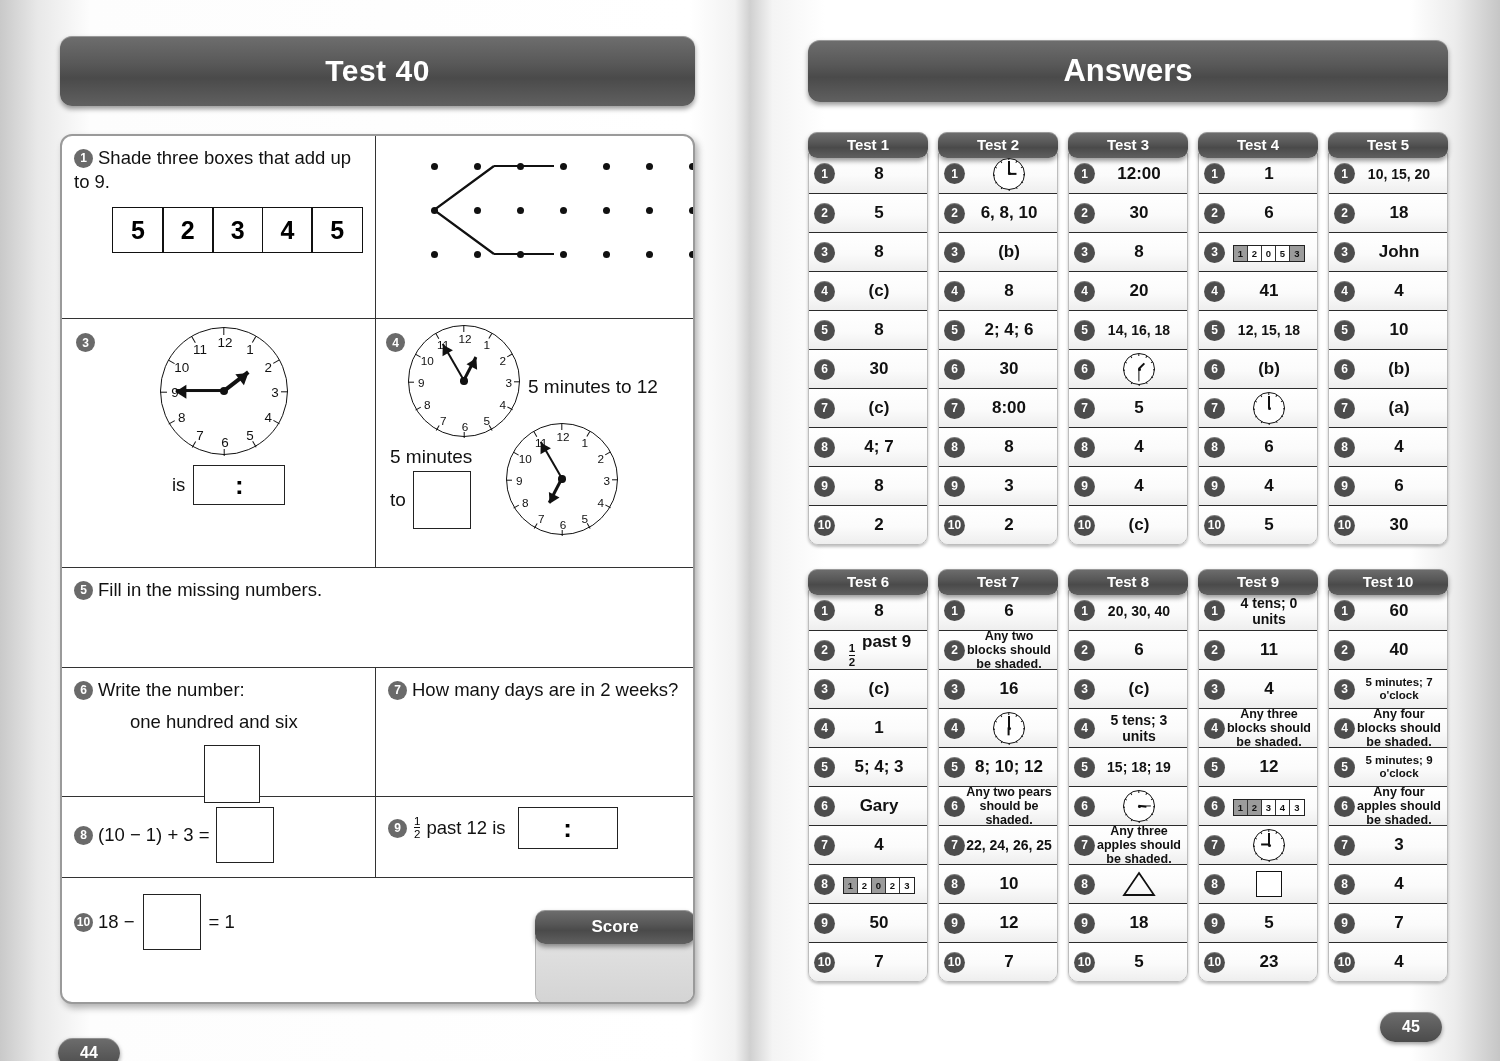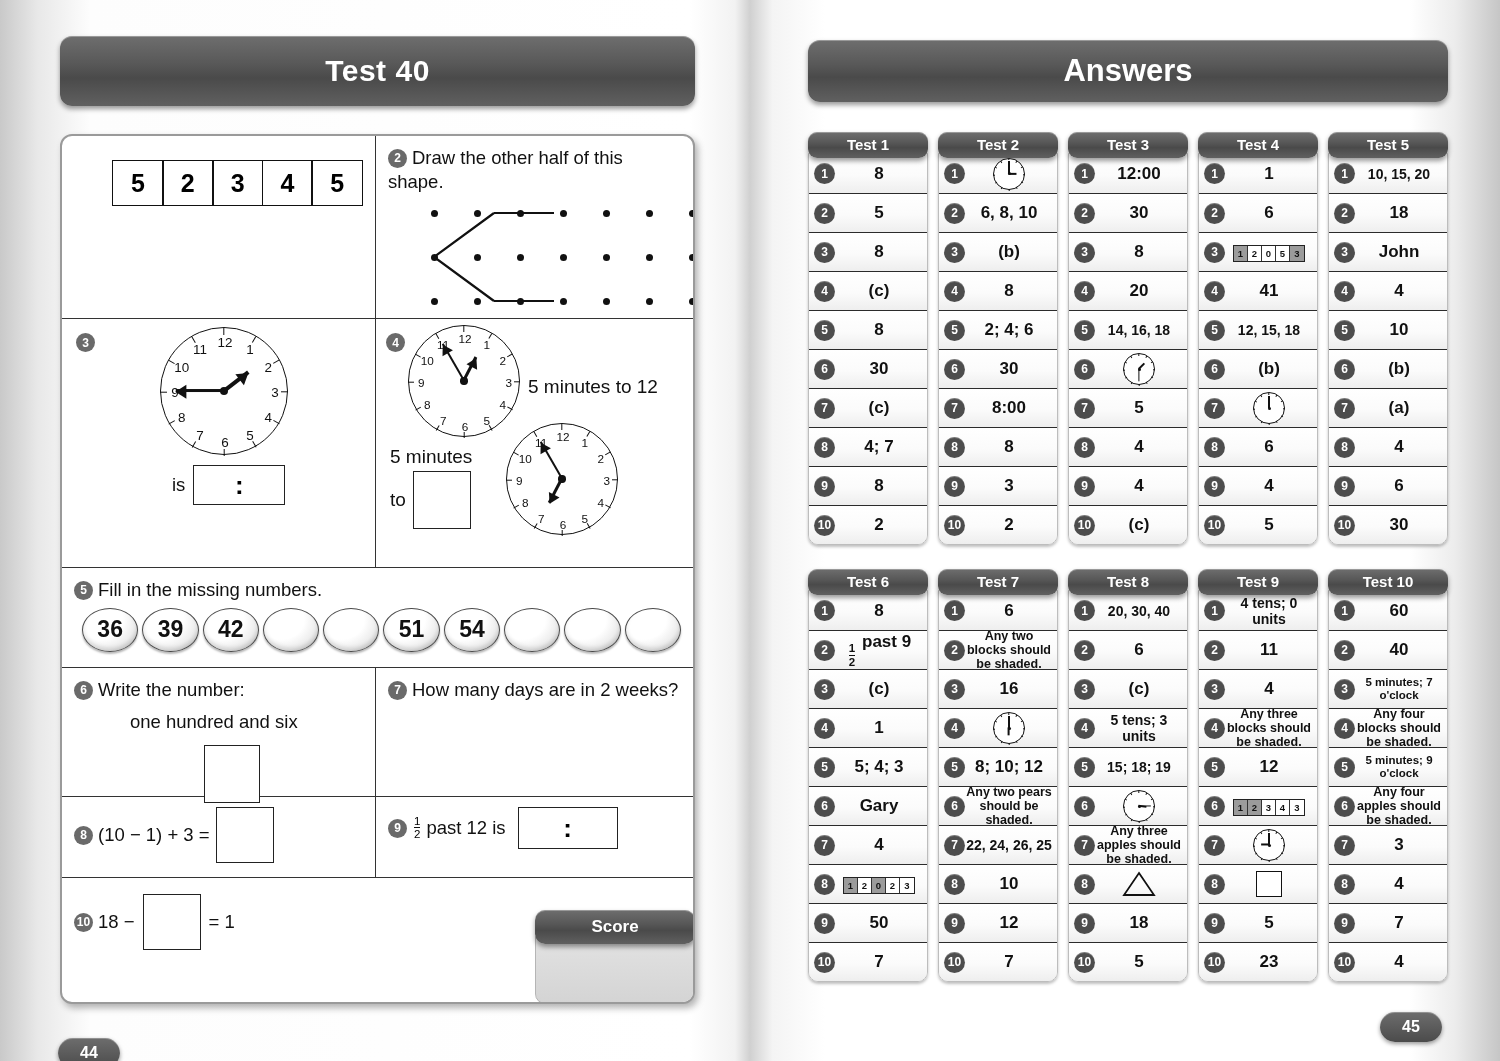--- a/index.html
+++ b/index.html
@@ -161,32 +161,32 @@
 
 <div class="spread">
 
   <div class="page-left">
     <div class="pill title-bar">Test 40</div>
 
     <div class="test-card">
 
       <div class="row hr">
         <div class="cellpad vr" style="width:314px;height:182px;">
+          <div class="qtext">
+            <span class="qnum">1</span><span>Shade three boxes that add up to 9.</span>
+          </div>
           <div class="numstrip" id="q1-boxes">
               <div>5</div>
               <div>2</div>
               <div>3</div>
               <div>4</div>
               <div>5</div>
             </div>
         </div>
         <div class="cellpad" style="width:317px;height:182px;">
-          <div class="qtext">
-            <span class="qnum">2</span><span>Draw the other half of this shape.</span>
-          </div>
           <div class="dotgrid" id="q2-grid">
             <svg width="290" height="108" style="position:absolute;left:0;top:0;">
               <polyline points="88,10 148,10" fill="none" stroke="#111" stroke-width="2.2"></polyline>
               <polyline points="88,10 28,54 88,98" fill="none" stroke="#111" stroke-width="2.2"></polyline>
               <polyline points="88,98 148,98" fill="none" stroke="#111" stroke-width="2.2"></polyline>
             </svg>
           <div class="dot" style="left: 25px; top: 7px;"></div>
               <div class="dot" style="left: 68px; top: 7px;"></div>
               <div class="dot" style="left: 111px; top: 7px;"></div>
               <div class="dot" style="left: 154px; top: 7px;"></div>
@@ -328,32 +328,20 @@
                 <div class="pin" style="width: 7.28px; height: 7.28px; margin: -3.64px 0px 0px -3.64px;"></div>
               </div>
             </div>
         </div>
       </div>
 
       <div class="cellpad hr" style="height:100px;">
         <div class="qtext">
           <span class="qnum">5</span><span>Fill in the missing numbers.</span>
         </div>
-        <div class="balls" id="q5-balls">
-            <div class="ball">36</div>
-            <div class="ball">39</div>
-            <div class="ball">42</div>
-            <div class="ball"></div>
-            <div class="ball"></div>
-            <div class="ball">51</div>
-            <div class="ball">54</div>
-            <div class="ball"></div>
-            <div class="ball"></div>
-            <div class="ball"></div>
-          </div>
       </div>
 
       <div class="row hr">
         <div class="cellpad vr" style="width:314px;height:128px;">
           <div class="qtext">
             <span class="qnum">6</span><span>Write the number:</span>
           </div>
           <div class="qtext" style="margin:8px 0 12px 56px;">one hundred and six</div>
           <div class="answerbox" style="width:56px;height:58px;margin:4px 0 0 130px;"></div>
         </div>

